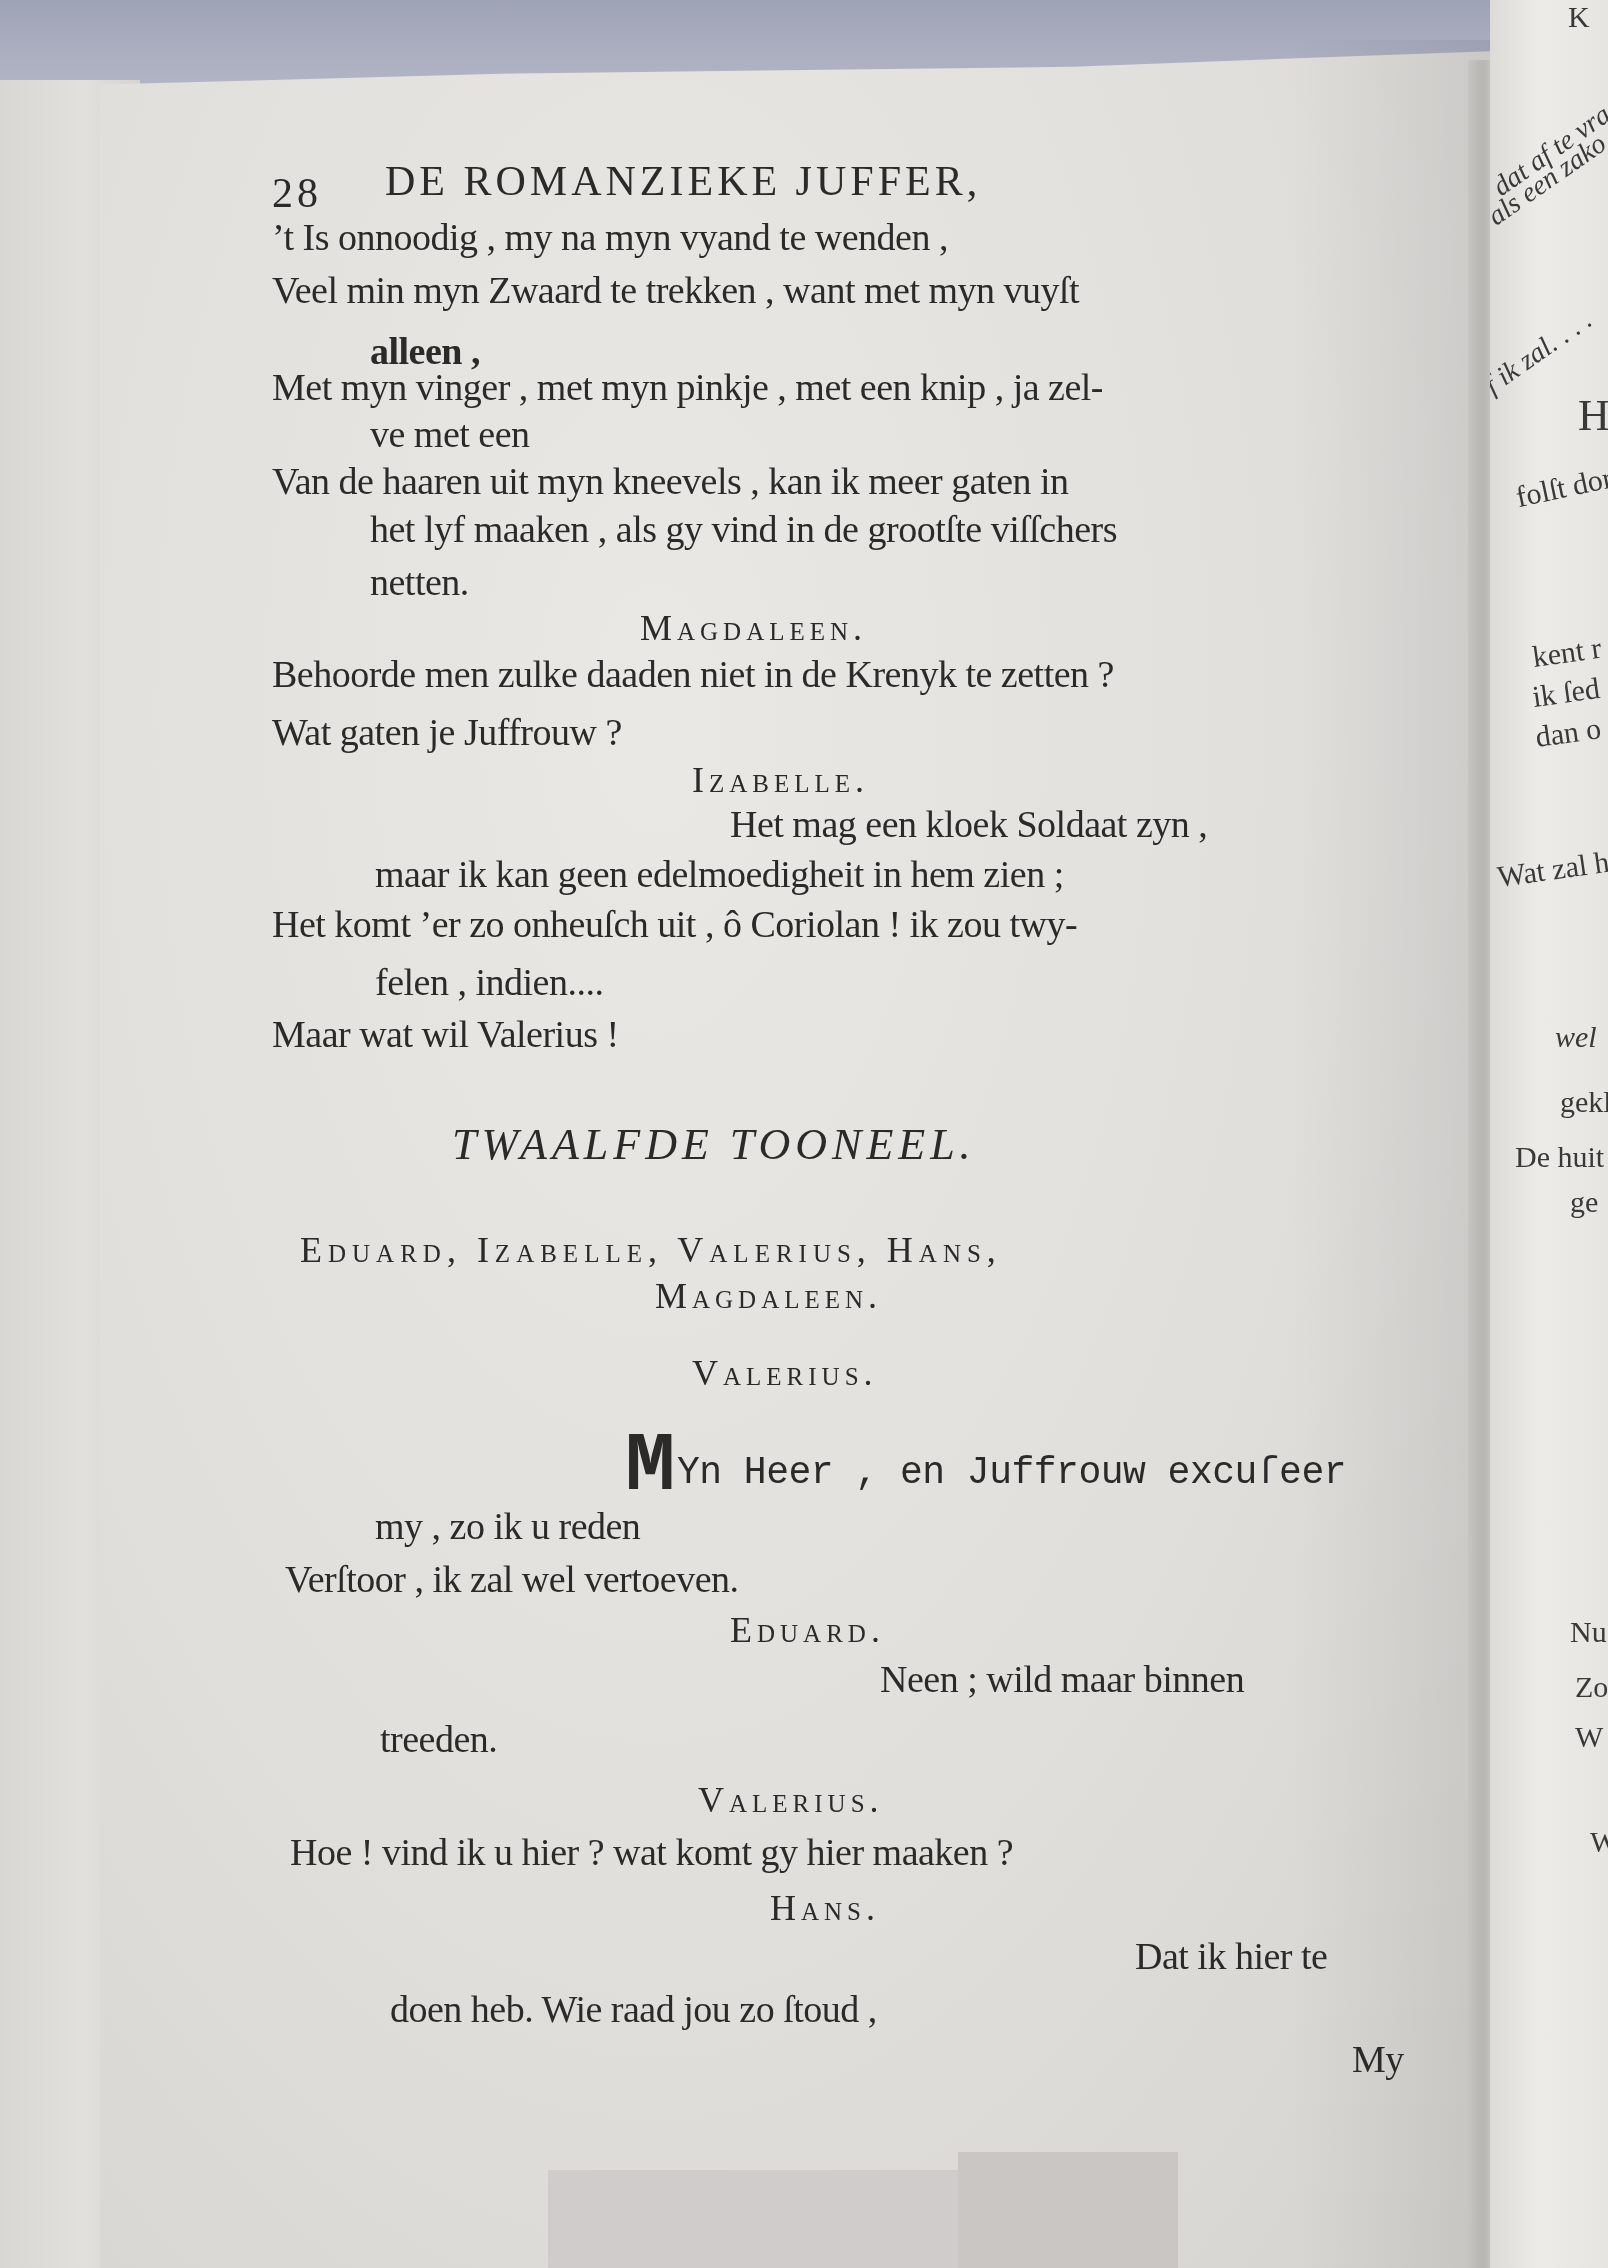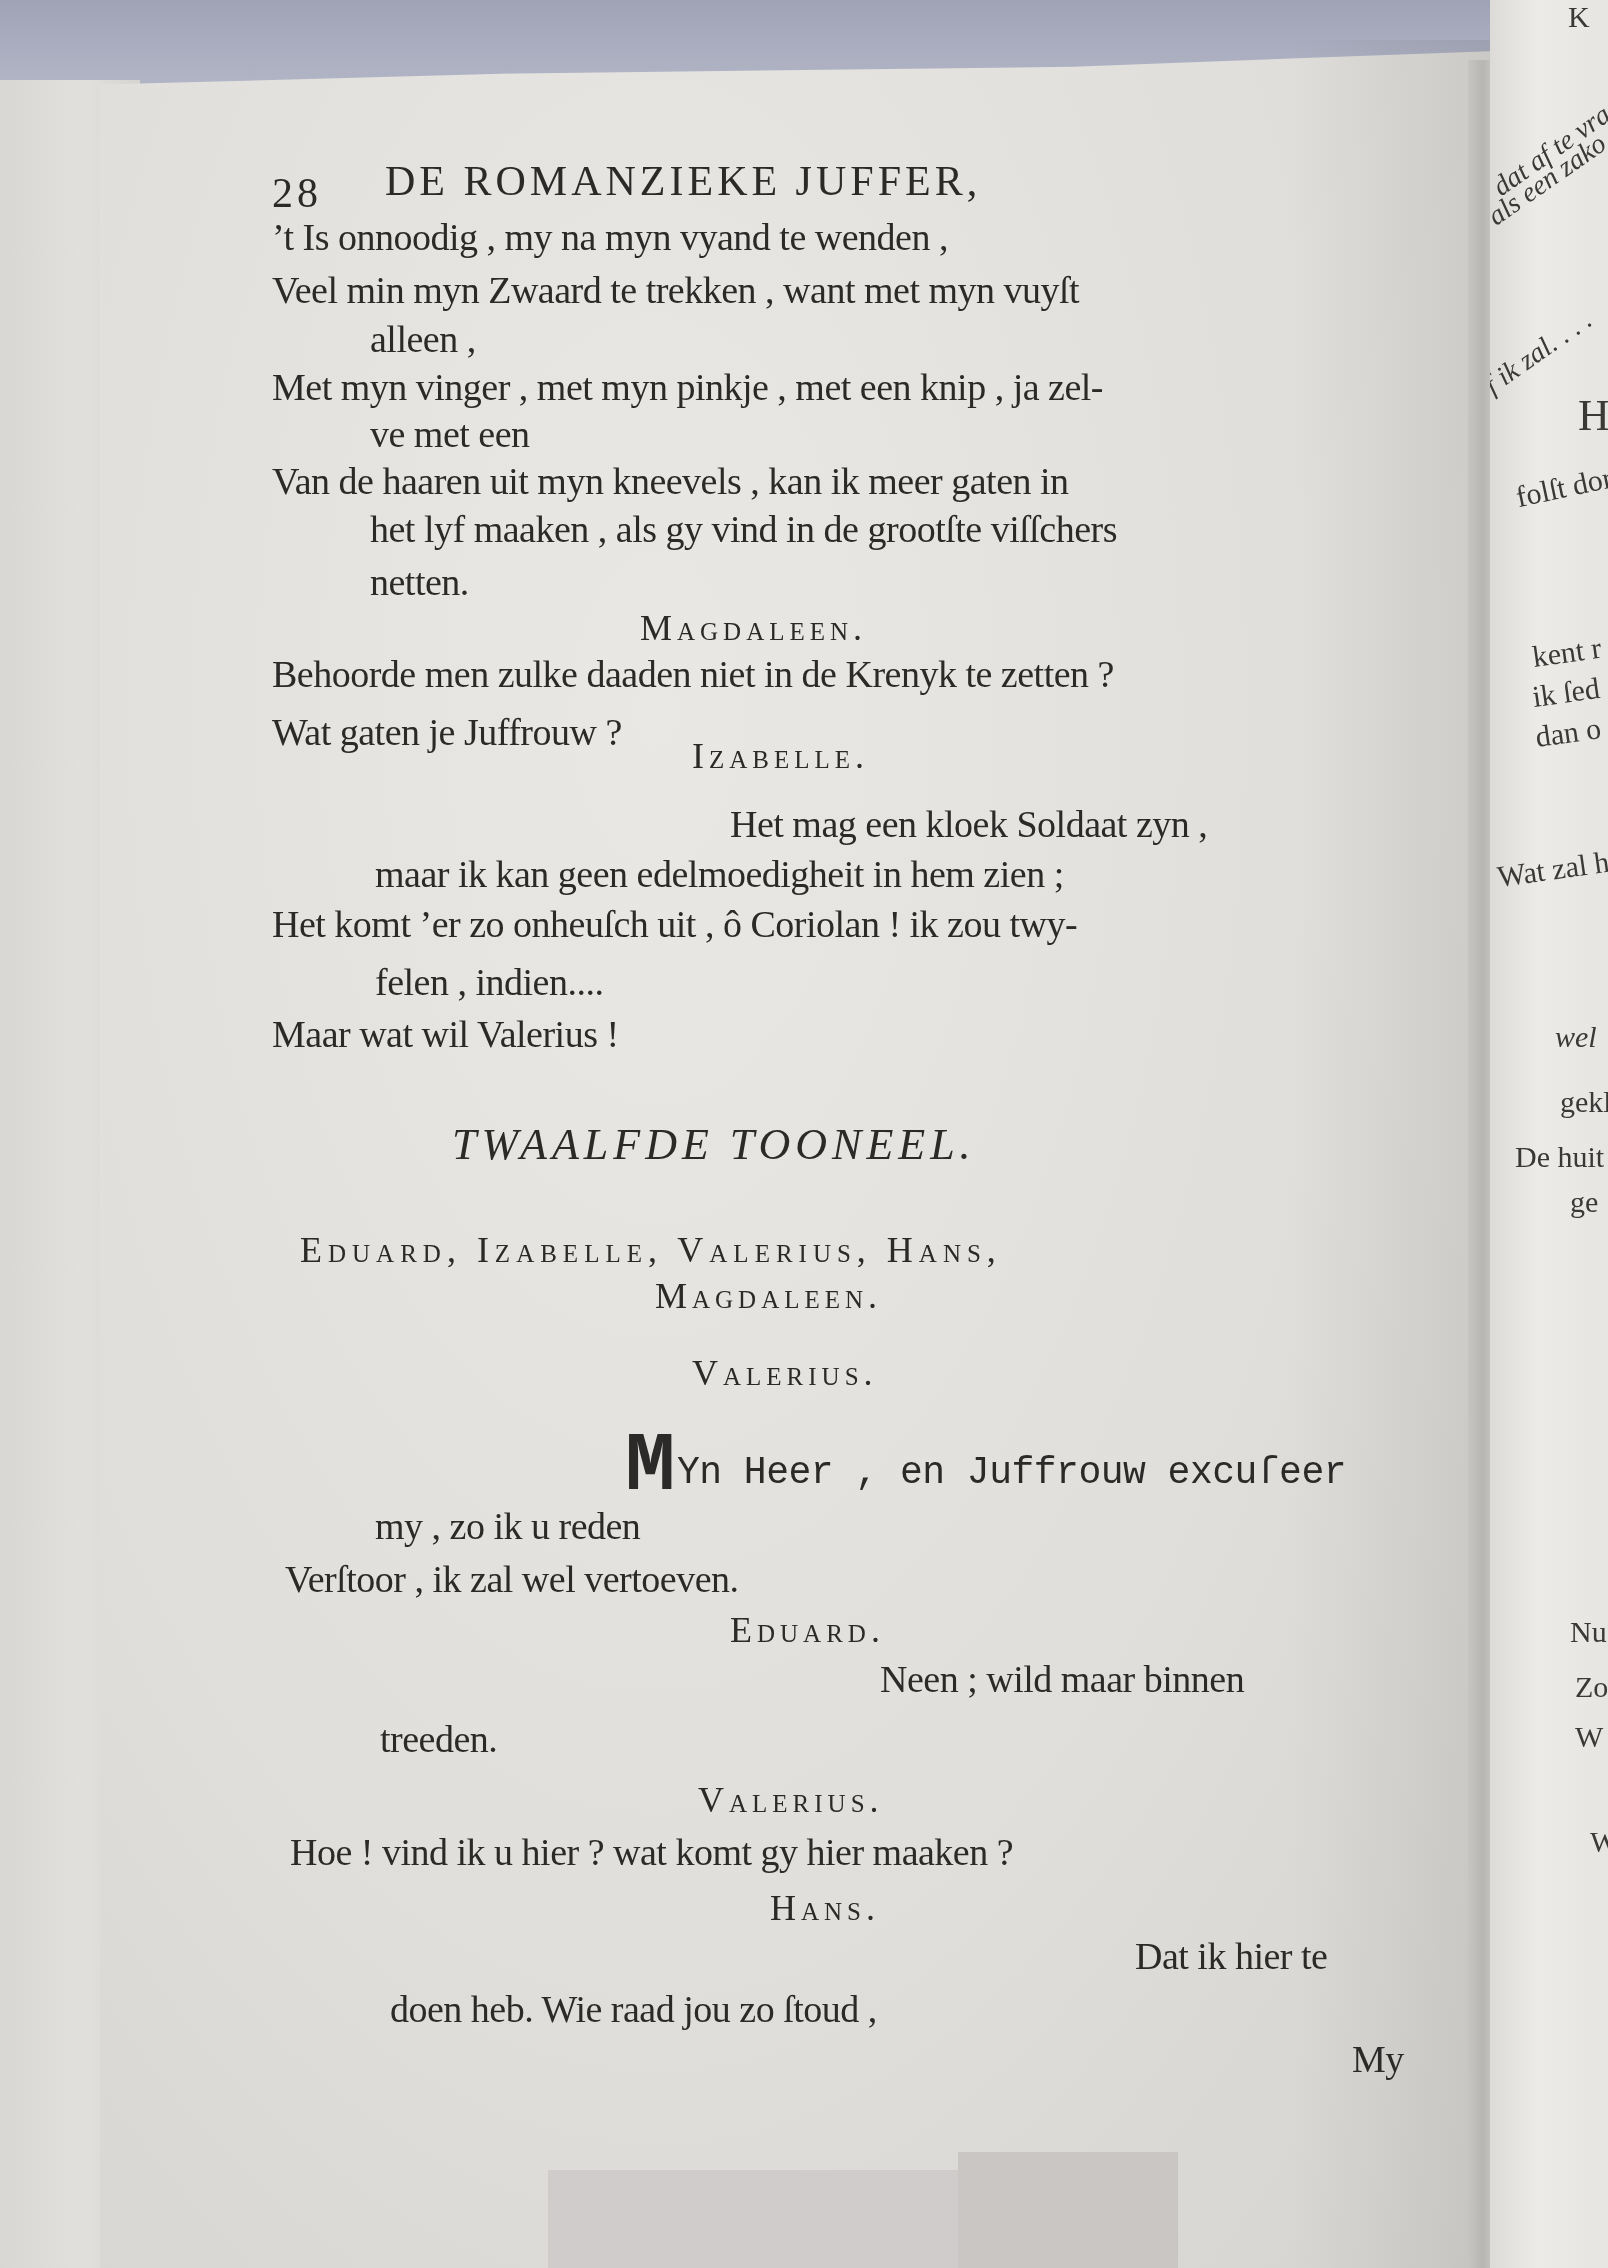--- a/index.html
+++ b/index.html
@@ -62,31 +62,31 @@
 <div class="page"></div>
 <div class="page-shade"></div>
 <div class="spine"></div>
 
 <div>
   <div class="line hdr" style="left:272px; top:172px;">28</div>
   <div class="line hdr" style="left:385px; top:160px;">DE ROMANZIEKE JUFFER,</div>
 
   <div class="line" style="left:272px; top:218px;">’t Is onnoodig ,  my na myn vyand te wenden ,</div>
   <div class="line" style="left:272px; top:271px;">Veel min  myn Zwaard te trekken ,  want met myn vuyſt</div>
-  <div class="line" style="left:370px; top:320px;">alleen ,</div>
+  <div class="line" style="left:370px; top:332px;font-weight:bold;">alleen ,</div>
   <div class="line" style="left:272px; top:368px;">Met myn vinger ,  met myn pinkje , met een knip , ja zel-</div>
   <div class="line" style="left:370px; top:415px;">ve met een</div>
   <div class="line" style="left:272px; top:462px;">Van de  haaren  uit  myn kneevels ,  kan  ik meer gaten in</div>
   <div class="line" style="left:370px; top:510px;">het lyf maaken ,  als gy vind in de grootſte viſſchers</div>
   <div class="line" style="left:370px; top:563px;">netten.</div>
 
   <div class="line sc" style="left:640px; top:610px;">Magdaleen.</div>
   <div class="line" style="left:272px; top:655px;">Behoorde men zulke daaden niet in de Krenyk te zetten ?</div>
   <div class="line" style="left:272px; top:713px;">Wat gaten je Juffrouw ?</div>
-  <div class="line sc" style="left:692px; top:738px;">Izabelle.</div>
+  <div class="line sc" style="left:692px; top:762px;">Izabelle.</div>
   <div class="line" style="left:730px; top:805px;text-align:center;">Het mag een kloek Soldaat zyn ,</div>
   <div class="line" style="left:375px; top:855px;">maar ik kan geen edelmoedigheit in hem zien ;</div>
   <div class="line" style="left:272px; top:905px;">Het komt ’er zo onheuſch uit ,  ô Coriolan !  ik zou twy-</div>
   <div class="line" style="left:375px; top:963px;">felen ,  indien....</div>
   <div class="line" style="left:272px; top:1015px;">Maar wat wil Valerius !</div>
 
   <div class="line scene" style="left:452px; top:1123px;">TWAALFDE TOONEEL.</div>
 
   <div class="line sc" style="left:300px; top:1232px; letter-spacing:6px;text-align:right;">Eduard, Izabelle, Valerius, Hans,</div>
   <div class="line sc" style="left:655px; top:1278px;">Magdaleen.</div>

